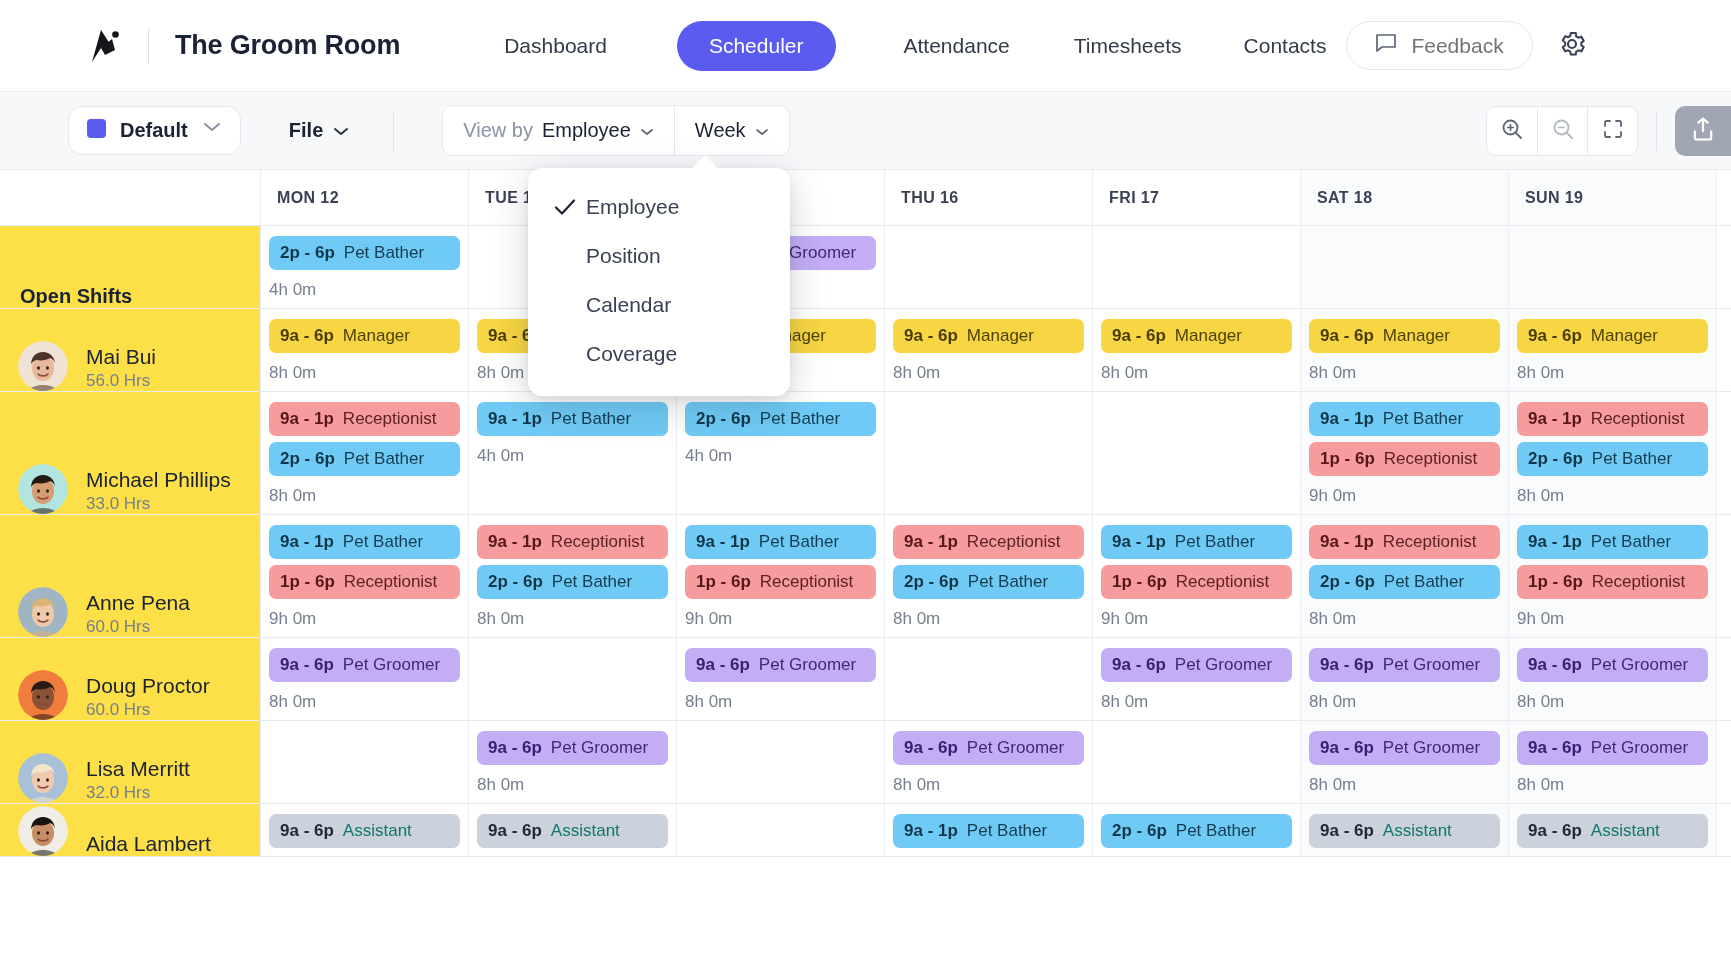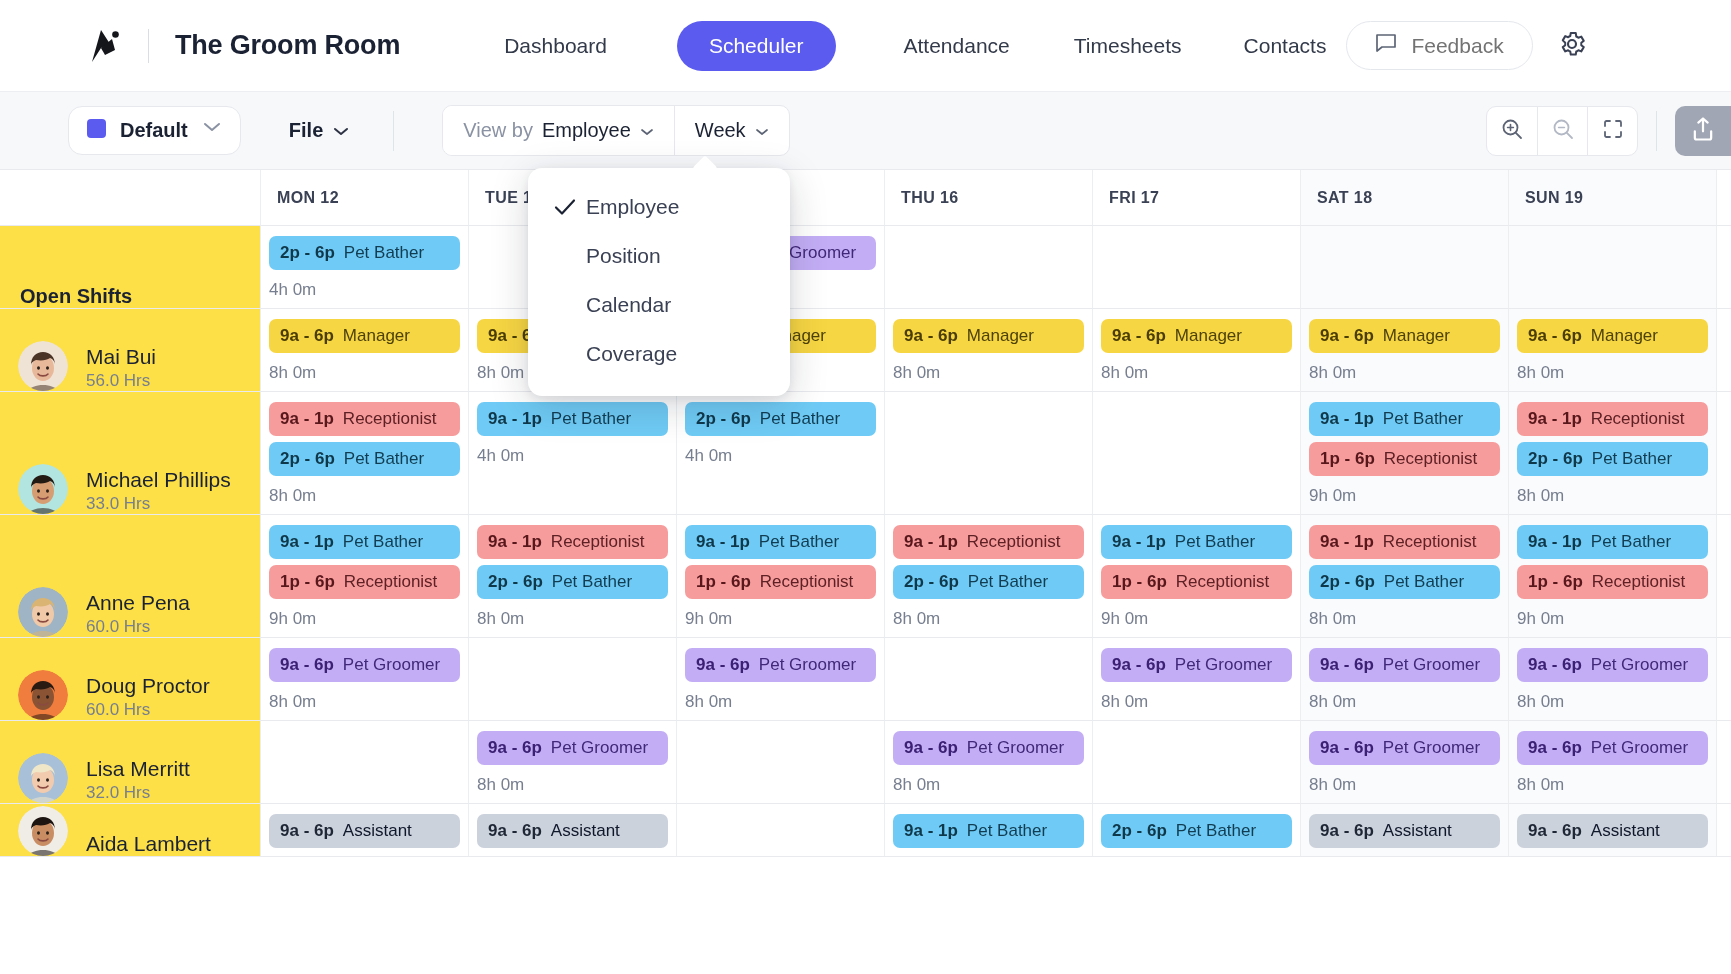--- a/index.html
+++ b/index.html
@@ -156,21 +156,21 @@
 
   .c-blue   { background: #6fcbf5; color: #10384b; }
   .c-blue .p   { color: #123c52; }
   .c-yellow { background: #f7d643; color: #4a3d05; }
   .c-yellow .p { color: #4d4209; }
   .c-red    { background: #f79c9c; color: #57171b; }
   .c-red .p    { color: #5d2024; }
   .c-purple { background: #c3aef5; color: #3b2073; }
   .c-purple .p { color: #412879; }
   .c-gray   { background: #cbd2dc; color: #1f2736; }
-  .c-gray .p   { color: #0f172a; }
+  .c-gray .p   { color: #0f766e; }
 
   
   .dropdown {
     position: absolute; left: 528px; top: 168px; width: 262px;
     background: #fff; border-radius: 14px;
     box-shadow: 0 10px 38px rgba(20,26,44,0.18), 0 2px 8px rgba(20,26,44,0.08);
     padding: 14px 0 18px 0; z-index: 60;
   }
   .dropdown::before {
     content: ""; position: absolute; top: -9px; left: 168px;

